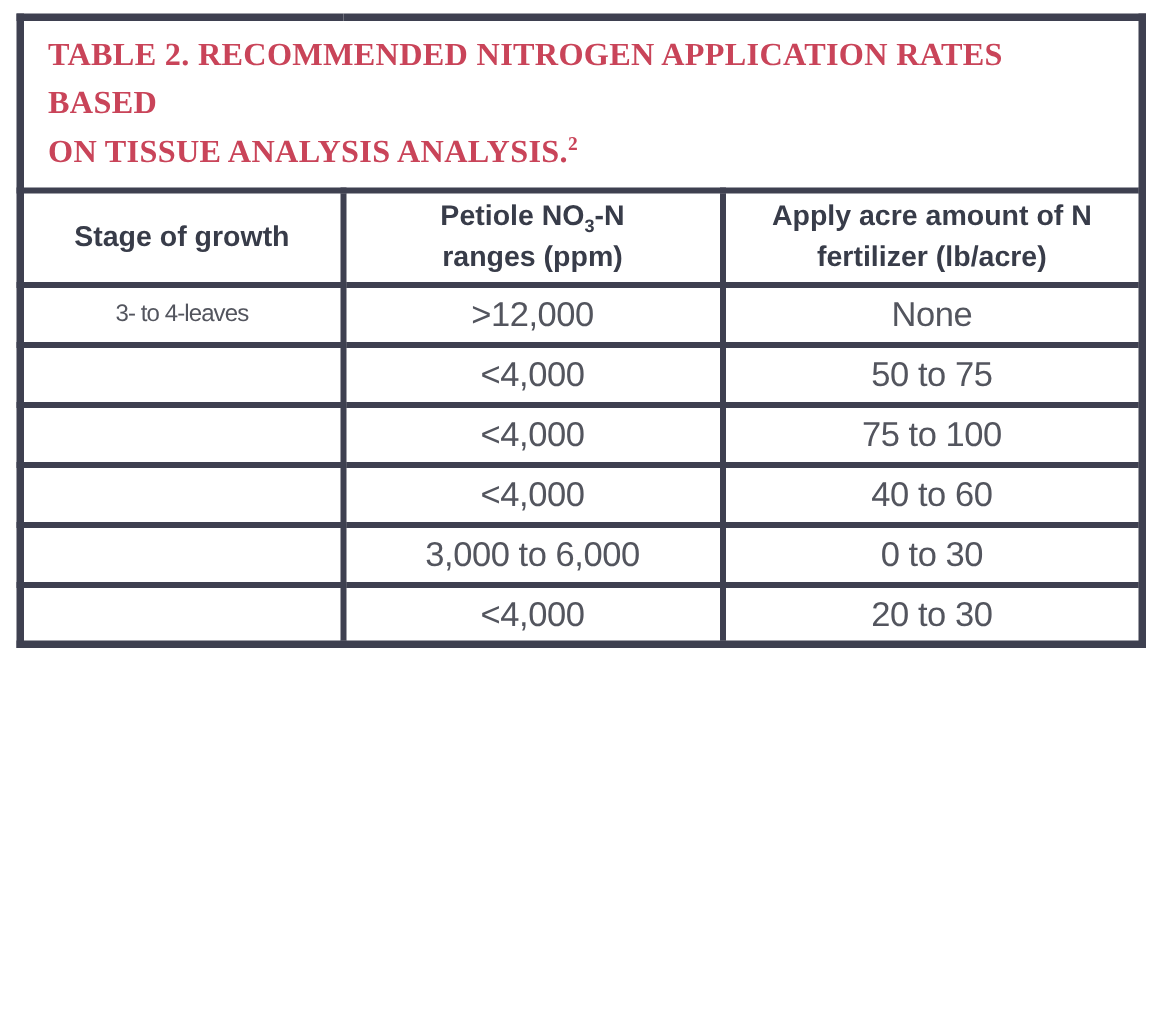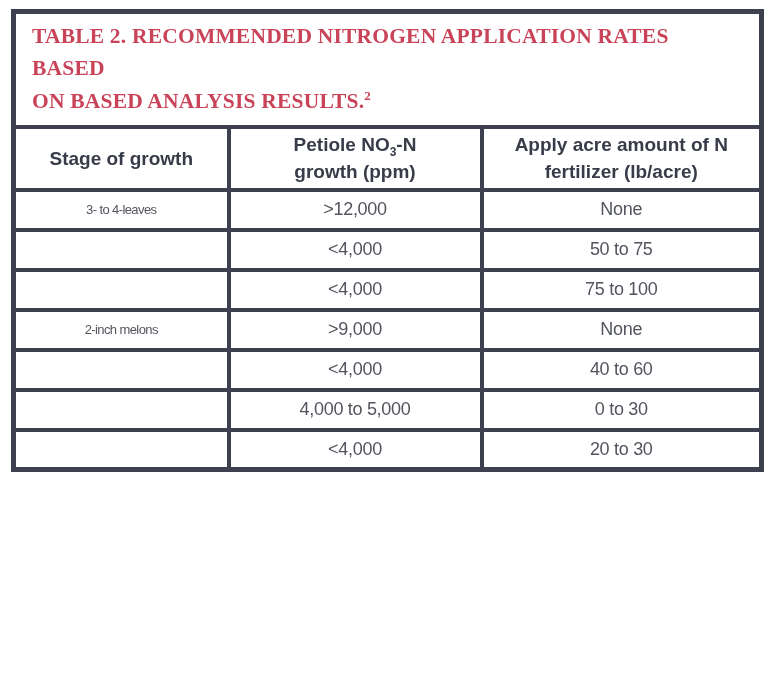--- a/index.html
+++ b/index.html
@@ -60,55 +60,55 @@
   }
   th.head-cell sub {
     font-size: 12px;
     vertical-align: sub;
     line-height: 0;
   }
   td.body-cell {
     height: 40px;
     font-family: "Liberation Sans", sans-serif;
     font-weight: 400;
-    font-size: 18px;
+    font-size: 23px;
     letter-spacing: -0.3px;
     color: #53555E;
     text-align: center;
     vertical-align: middle;
     padding: 0 4px;
     white-space: nowrap;
   }
   td.body-cell.stage {
-    font-size: 13px;
+    font-size: 16px;
     letter-spacing: -0.6px;
   }
 </style>
 </head>
 <body>
 
 <div class="page">
   <table class="n-table">
     <colgroup>
       <col class="c1">
         <col class="c2">
         <col class="c3">
     </colgroup>
     <tbody>
       <tr>
         <td class="title-cell" colspan="3">
           <span>TABLE 2. RECOMMENDED NITROGEN APPLICATION RATES BASED</span><br>
-          <span>ON BASED ANALYSIS RESULTS.</span><sup>2</sup>
+          <span>ON TISSUE ANALYSIS ANALYSIS.</span><sup>2</sup>
         </td>
       </tr>
       <tr>
         <th class="head-cell">Stage of growth</th>
         <th class="head-cell">
           <span>Petiole NO</span><sub>3</sub><span>-N</span><br>
-          <span>growth (ppm)</span>
+          <span>ranges (ppm)</span>
         </th>
         <th class="head-cell">
           <span>Apply acre amount of N</span><br>
           <span>fertilizer (lb/acre)</span>
         </th>
       </tr>
 
     <tr>
           <td class="body-cell stage">3- to 4-leaves</td>
           <td class="body-cell">&gt;12,000</td>
@@ -118,32 +118,27 @@
           <td class="body-cell stage"></td>
           <td class="body-cell">&lt;4,000</td>
           <td class="body-cell">50 to 75</td>
         </tr>
         <tr>
           <td class="body-cell stage"></td>
           <td class="body-cell">&lt;4,000</td>
           <td class="body-cell">75 to 100</td>
         </tr>
         <tr>
-          <td class="body-cell stage">2-inch melons</td>
-          <td class="body-cell">&gt;9,000</td>
-          <td class="body-cell">None</td>
-        </tr>
-        <tr>
           <td class="body-cell stage"></td>
           <td class="body-cell">&lt;4,000</td>
           <td class="body-cell">40 to 60</td>
         </tr>
         <tr>
           <td class="body-cell stage"></td>
-          <td class="body-cell">4,000 to 5,000</td>
+          <td class="body-cell">3,000 to 6,000</td>
           <td class="body-cell">0 to 30</td>
         </tr>
         <tr>
           <td class="body-cell stage"></td>
           <td class="body-cell">&lt;4,000</td>
           <td class="body-cell">20 to 30</td>
         </tr>
       </tbody>
   </table>
 </div>

